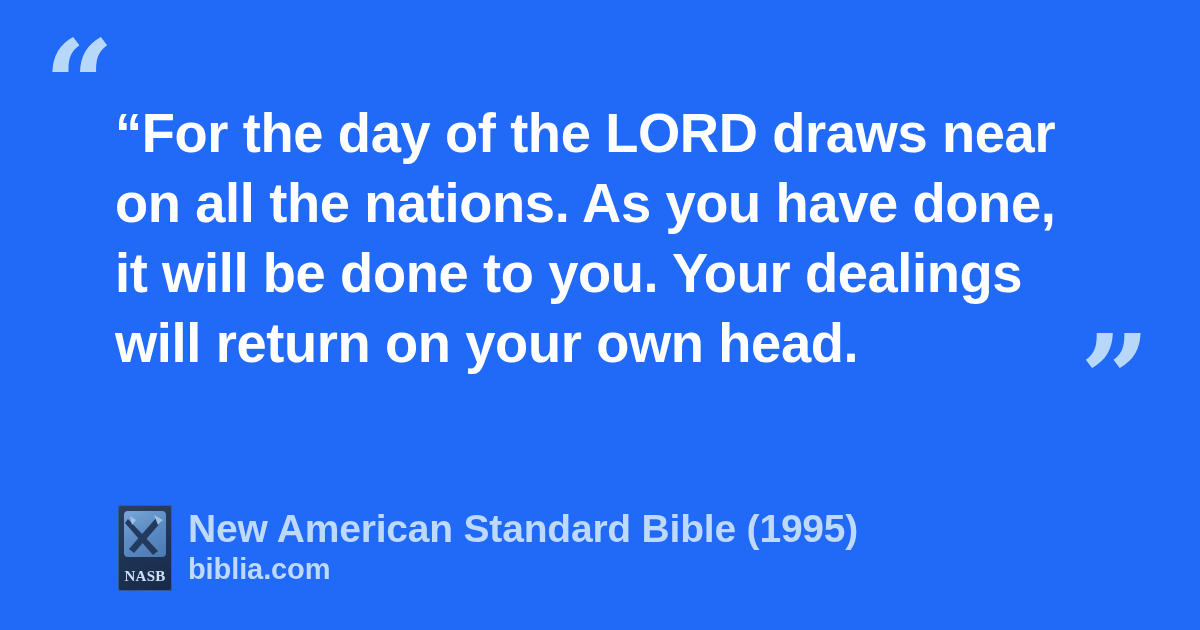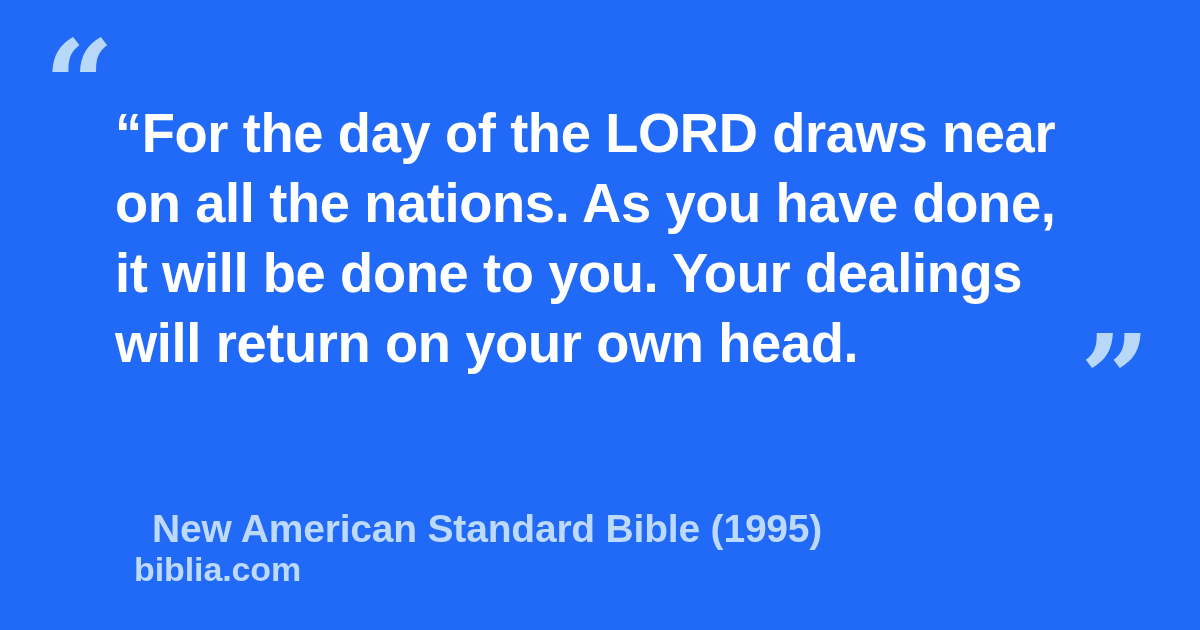--- a/index.html
+++ b/index.html
@@ -115,27 +115,26 @@
     padding-top: 2px;
   }
   #attribution-title {
     color: #bdd9fb;
     font-family: "Liberation Sans Narrow", "Liberation Sans", sans-serif;
     font-weight: 700;
     font-size: 39px;
     line-height: 44px;
     letter-spacing: -0.2px;
     white-space: nowrap;
-    margin-left: 18px;
   }
   #attribution-url {
     color: #bdd9fb;
     font-family: "Liberation Sans Narrow", "Liberation Sans", sans-serif;
     font-weight: 700;
-    font-size: 34px;
+    font-size: 29px;
     line-height: 30px;
     letter-spacing: -0.1px;
     margin-top: 3px;
     white-space: nowrap;
   }
 </style>
 </head>
 <body>
 
 <div id="card">
@@ -146,20 +145,35 @@
     <div class="quote-line">“For the day of the LORD draws near</div>
     <div class="quote-line">on all the nations. As you have done,</div>
     <div class="quote-line">it will be done to you. Your dealings</div>
     <div class="quote-line">will return on your own head.</div>
   </div>
 
   <div class="deco-quote" id="quote-close">”</div>
 
   <div id="attribution">
 
+    <div id="nasb-logo">
+      <div class="logo-panel">
+        <svg viewBox="0 0 42 46" xmlns="http://www.w3.org/2000/svg" aria-hidden="true">
+          <g fill="#23395e">
+            <path d="M4 8 L34 40 L29 44 L1 12 Z"></path>
+            <path d="M33 6 L38 10 L10 42 L5 38 Z"></path>
+          </g>
+          <g fill="#9dc2e6">
+            <path d="M30 4 L39 9 L34 14 Z"></path>
+            <path d="M6 5 L12 9 L8 14 Z"></path>
+          </g>
+        </svg>
+      </div>
+      <div class="logo-word">NASB</div>
+    </div>
 
     <div id="attribution-text">
       <div id="attribution-title">New American Standard Bible (1995)</div>
       <div id="attribution-url">biblia.com</div>
     </div>
 
   </div>
 
 </div>
 

